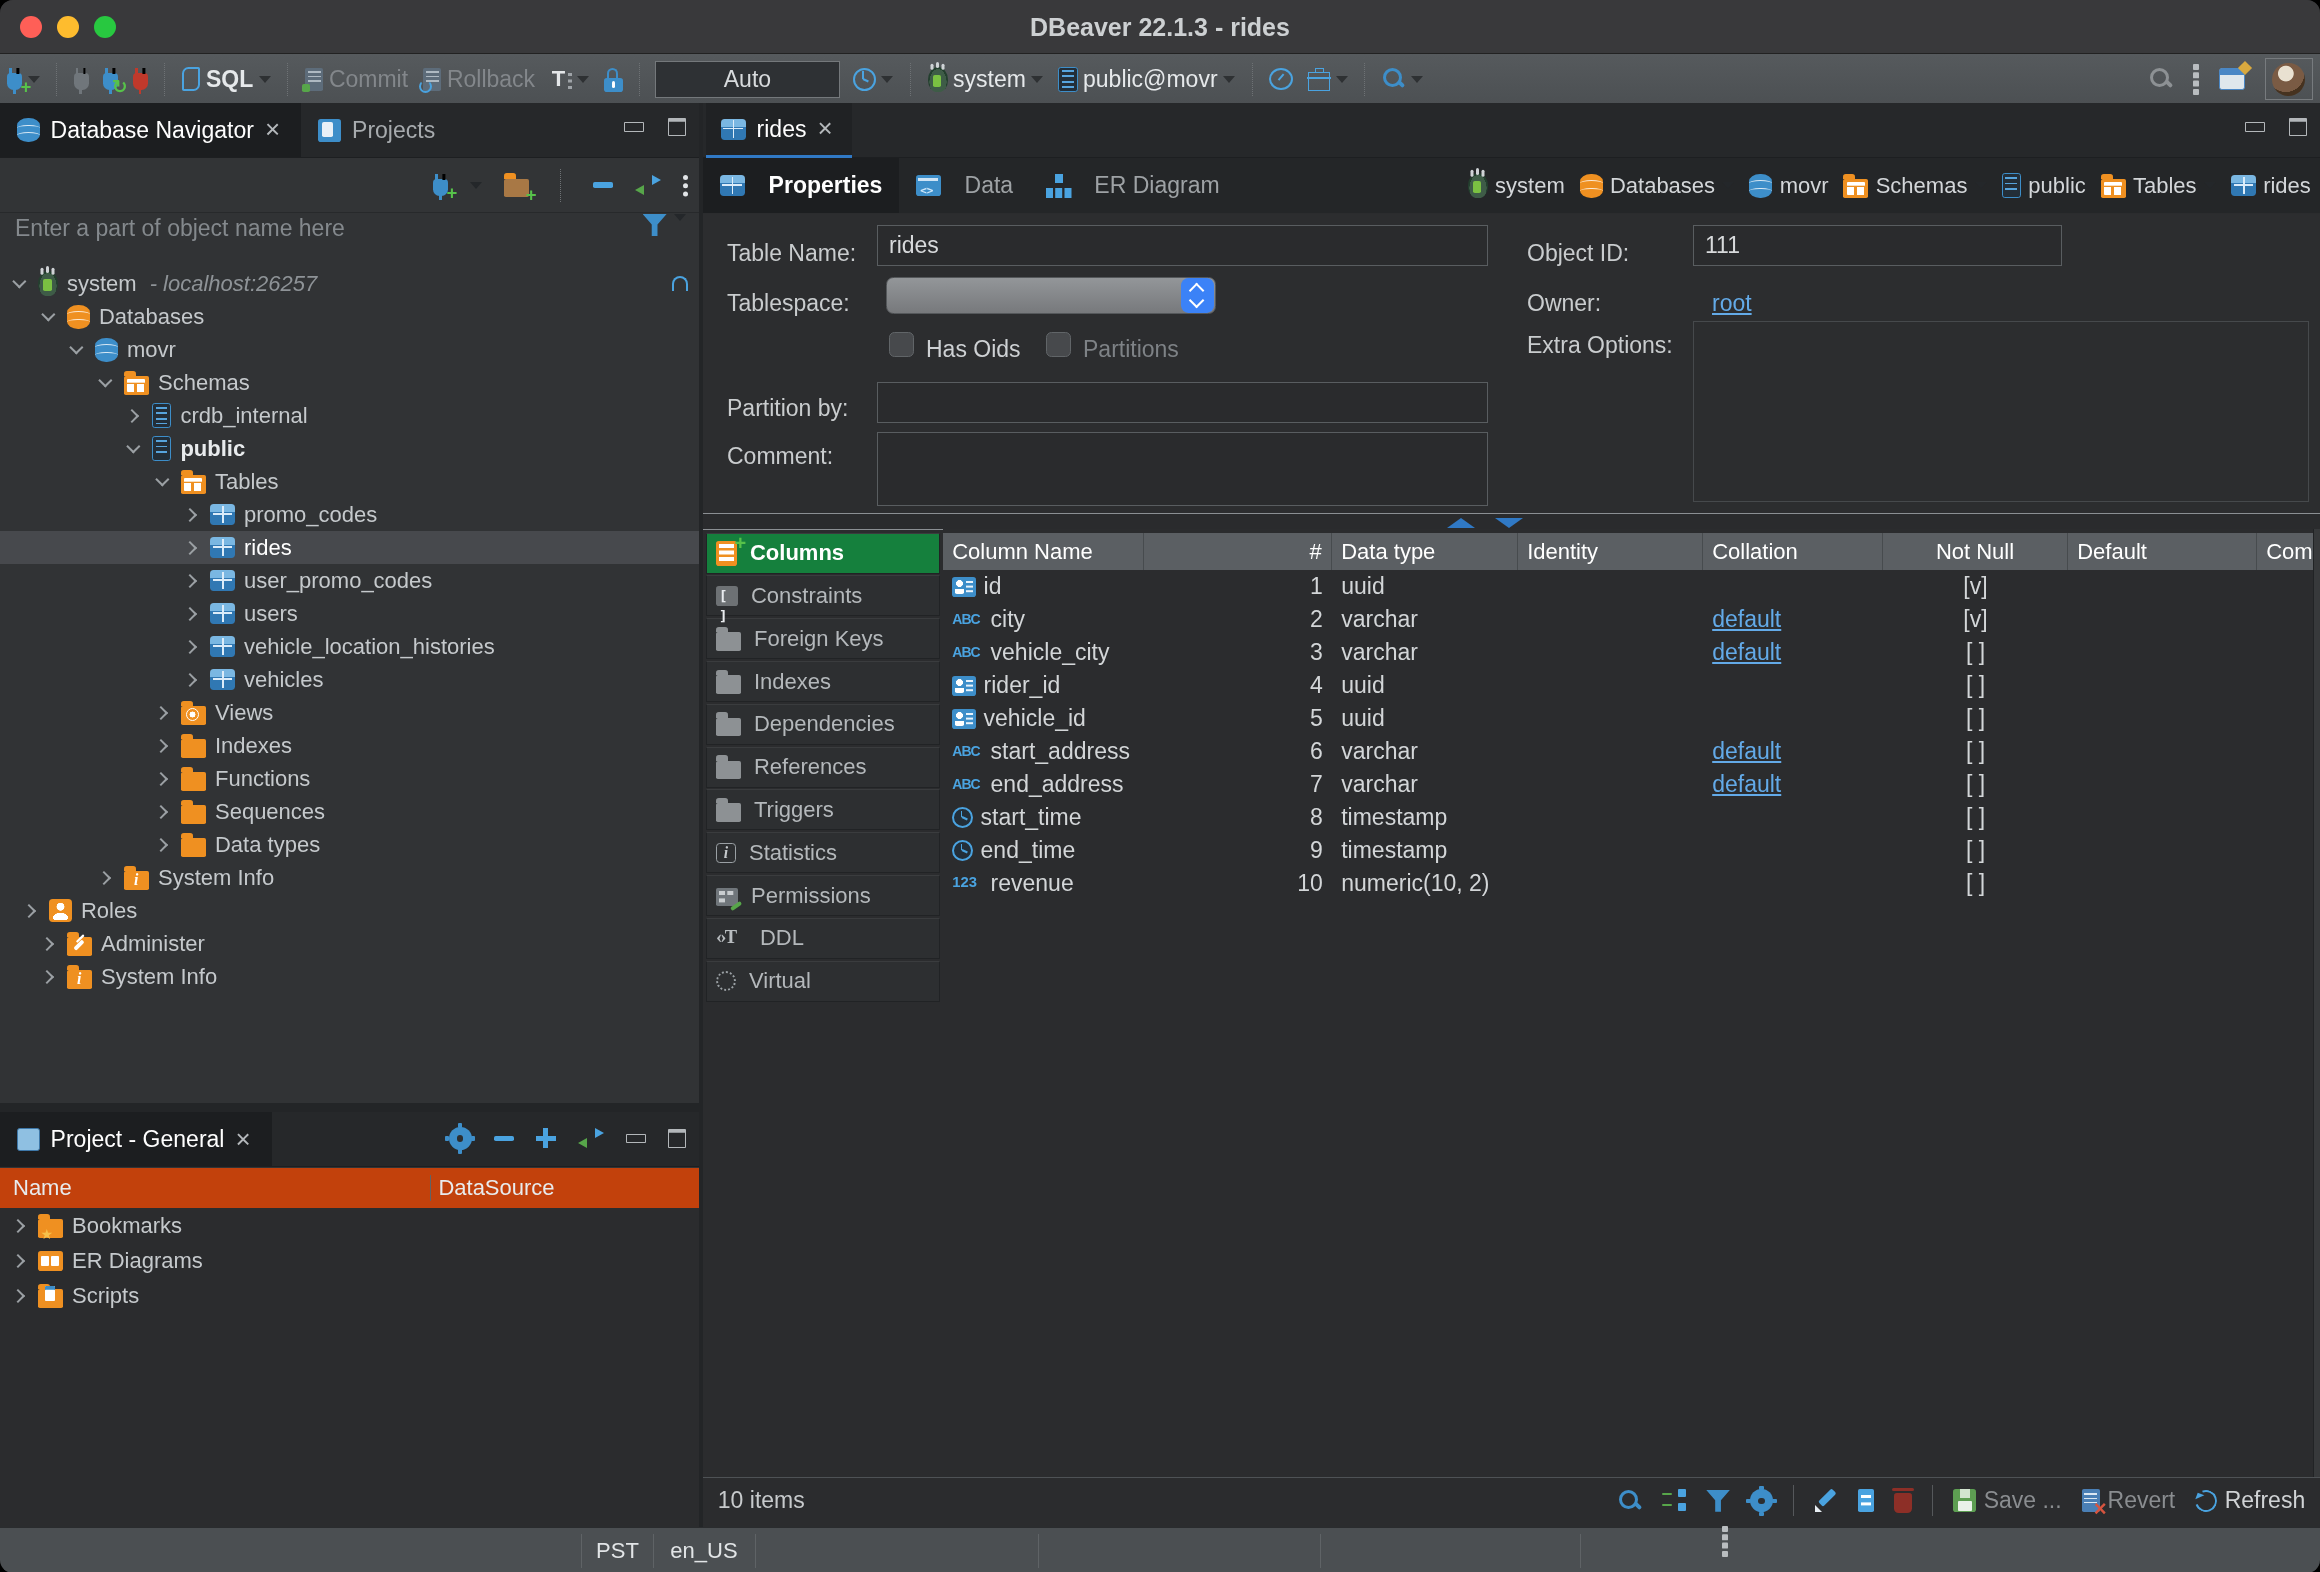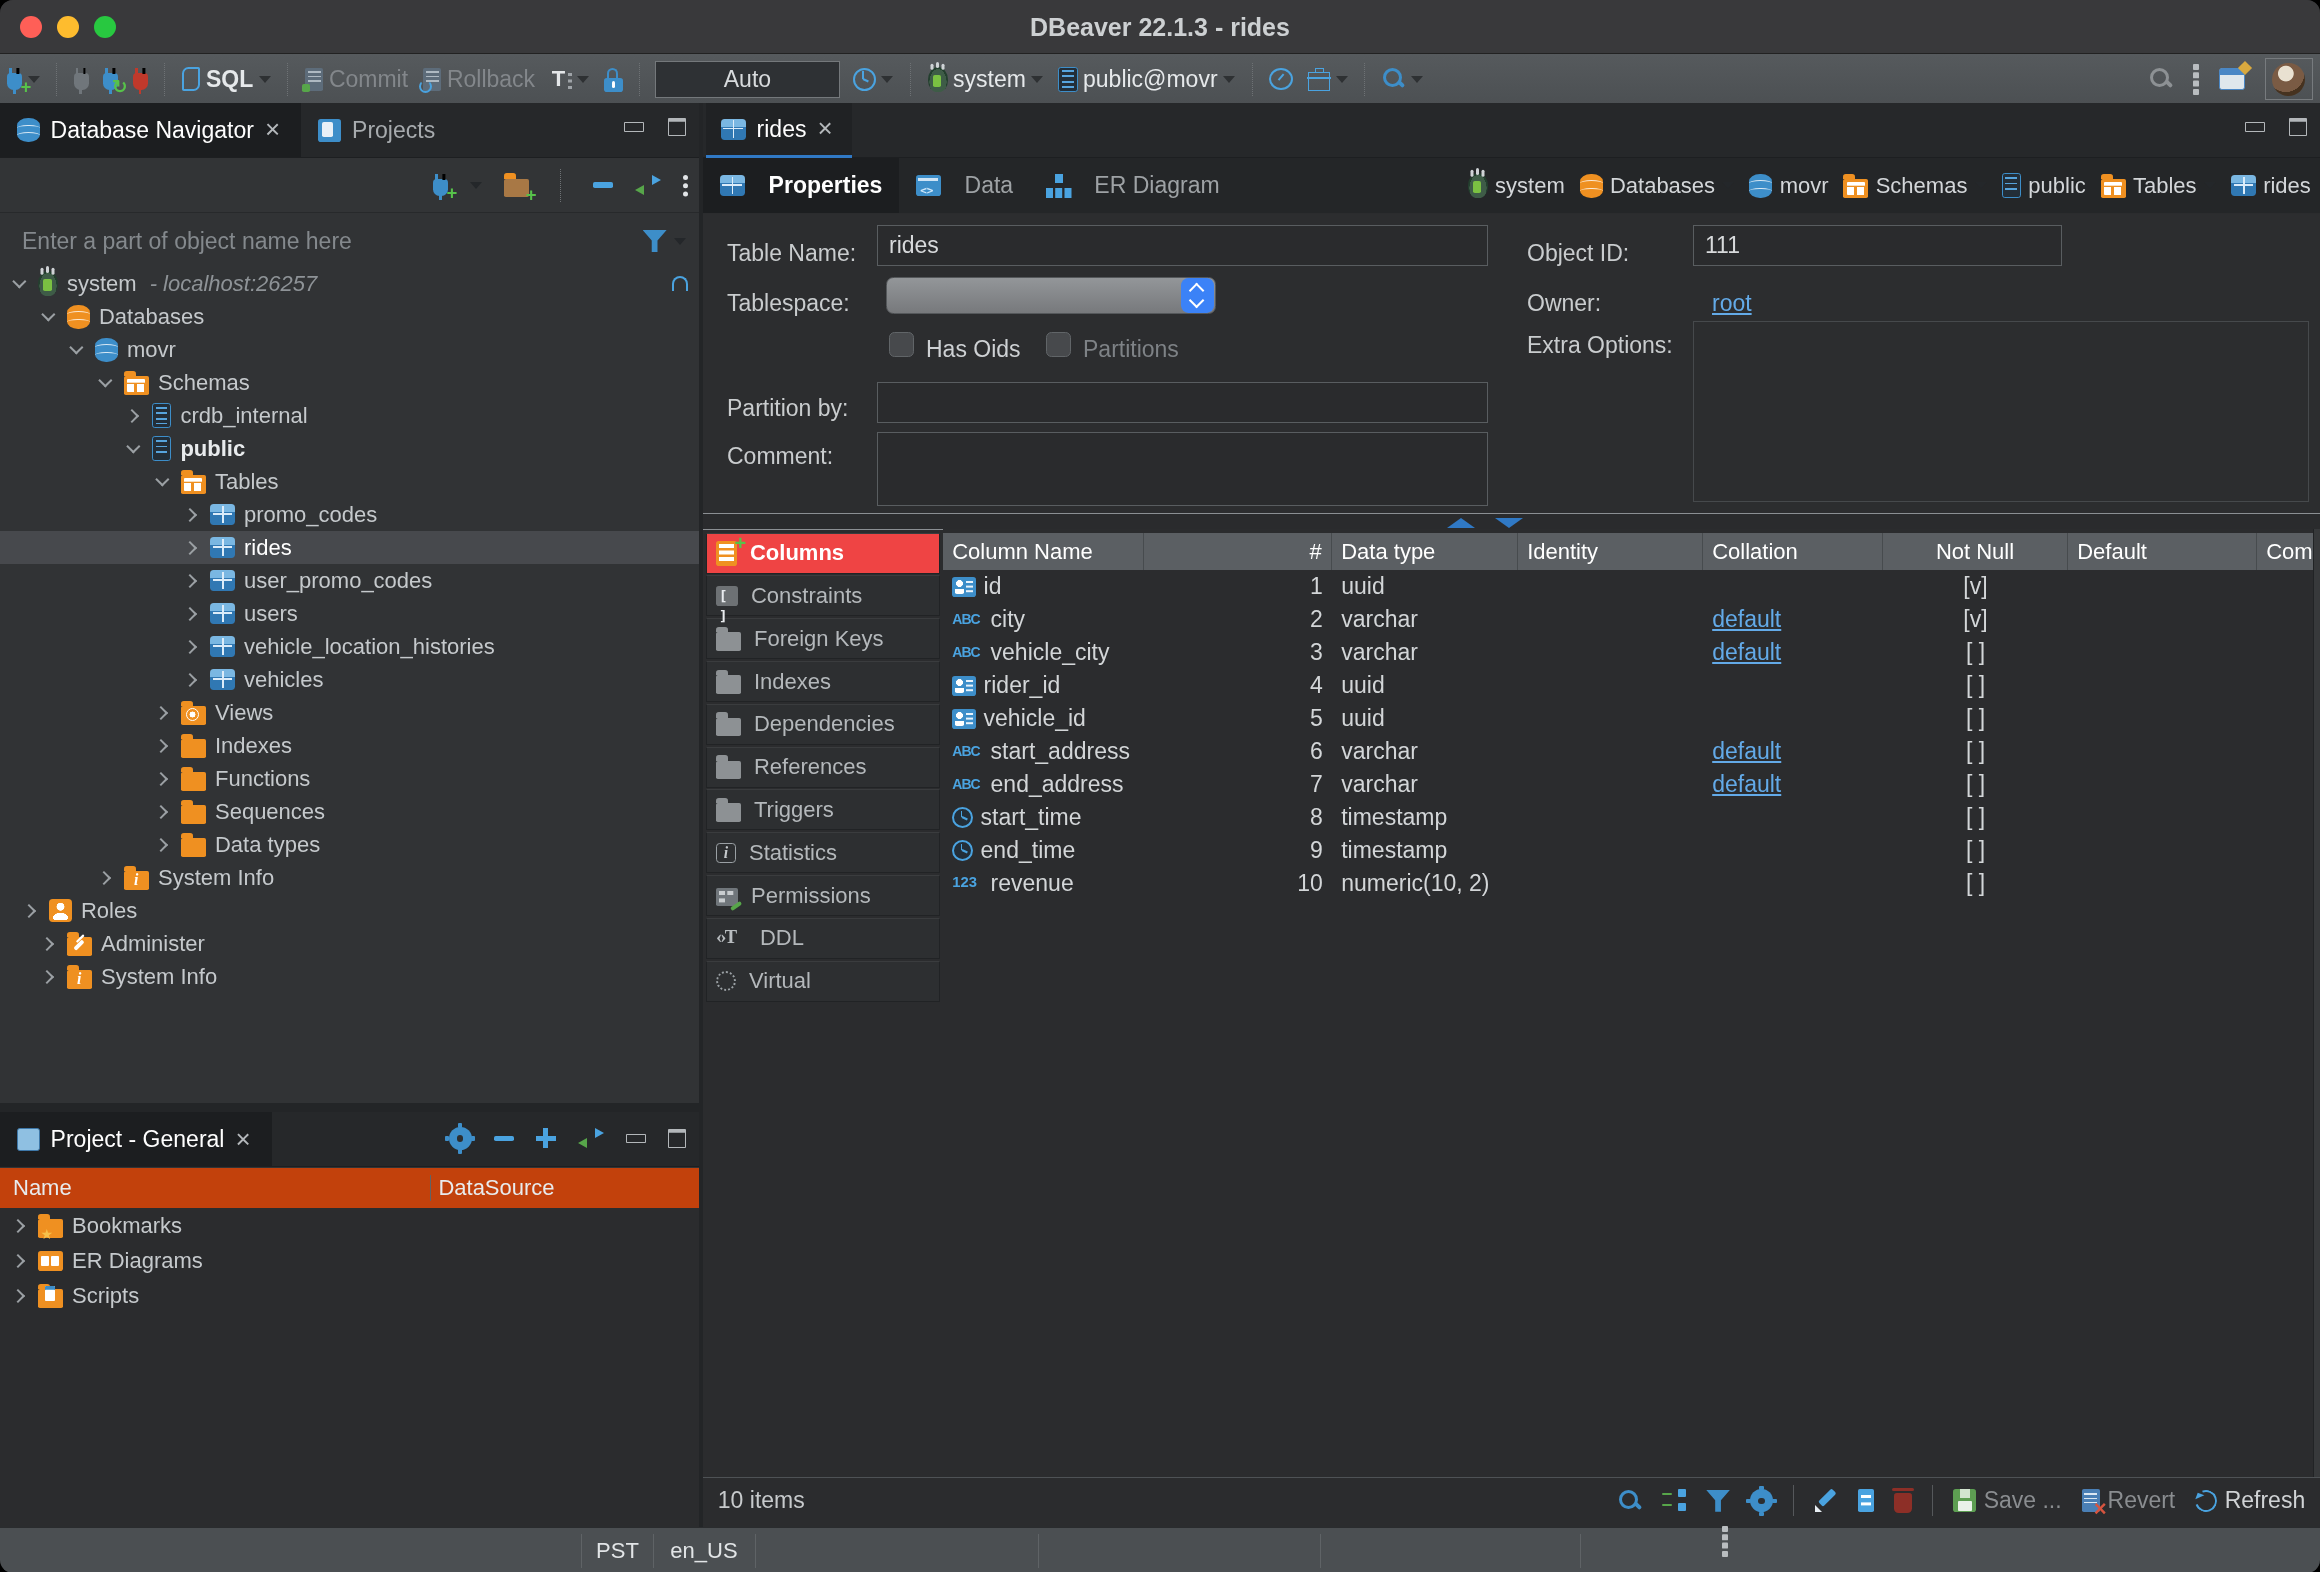--- a/index.html
+++ b/index.html
@@ -163,21 +163,21 @@
   .stepper:after{content:"";position:absolute;left:10px;bottom:6.5px;width:9.2px;height:9.2px;border-right:2.8px solid #fff;border-bottom:2.8px solid #fff;transform:rotate(45deg);}
   .cb{width:25px;height:25px;border-radius:5.5px;background:#47494c;border:0.9px solid #616568;flex:none;}
 
   
   #leftpanel{position:absolute;left:0;top:103px;width:699px;bottom:46px;background:#313335;}
   .tabbar{position:absolute;left:0;right:0;height:55px;background:#26282a;display:flex;border-bottom:0.9px solid #1d1f21;}
   .tab{display:flex;align-items:center;gap:11px;padding:0 16.6px;font-size:23px;color:#a7abae;height:100%;}
   .tab.active{background:#1c1e20;color:#fff;}
   .winbtns{position:absolute;right:13px;top:14.8px;display:flex;gap:24px;align-items:center;}
   #navtoolbar{position:absolute;left:0;right:0;top:55px;height:55px;background:#323436;border-bottom:0.9px solid #27292b;display:flex;align-items:center;justify-content:flex-end;padding-right:11px;gap:22px;}
-  #navfilter{position:absolute;left:7px;right:0;top:111px;height:54px;display:flex;align-items:center;padding:0 13px;}
+  #navfilter{position:absolute;left:0;right:0;top:111px;height:54px;display:flex;align-items:flex-start;padding:0 13px;}
   #navfilter input{flex:1;background:transparent;border:none;outline:none;color:#c7cbce;font-size:23px;}
   #navfilter input::placeholder{color:#84898d;}
   #navtree{position:absolute;left:0;right:0;top:164px;bottom:0;}
   .trow{display:flex;align-items:center;height:33px;font-size:22px;color:#c5c9cc;position:relative;}
   .trow .lbl{margin-left:9.2px;white-space:nowrap;}
   .trow.sel{background:#47494d;}
   .suffix{color:#8e9397;font-style:italic;margin-left:13px;}
   #projpanel{position:absolute;left:0;right:0;top:1000px;bottom:0;}
   #projsash{position:absolute;left:0;right:0;top:0;height:9.2px;background:#232527;}
   #projheader{position:absolute;left:0;right:0;top:65px;height:41px;background:#c2410c;color:#e8ebed;font-size:22px;display:flex;align-items:center;border-bottom:0.9px solid #3a3d3f;}
@@ -200,21 +200,21 @@
   #tablespace{position:absolute;display:flex;align-items:center;background:linear-gradient(#939699,#77797c);border:0.9px solid #55585b;border-radius:7.4px;}
   .cblabel{position:absolute;font-size:23px;color:#ced1d4;}
   .cblabel.dis{color:#7e8286;}
   #ownerlink,.linktxt{color:#63aae8;text-decoration:underline;font-size:23px;}
   #sash2{position:absolute;left:0;right:0;top:410px;height:16.6px;background:#2a2b2d;border-top:1.8px solid #8b8f93;border-bottom:1.8px solid #8b8f93;}
   .grip-up{position:absolute;left:46%;top:3.7px;width:0;height:0;border-left:14px solid transparent;border-right:14px solid transparent;border-bottom:10px solid #3079c5;}
   .grip-down{position:absolute;left:49%;top:3.7px;width:0;height:0;border-left:14px solid transparent;border-right:14px solid transparent;border-top:10px solid #3079c5;}
   #lower{position:absolute;left:0;right:7.4px;top:426px;bottom:50px;}
   #vtabs{position:absolute;left:2.8px;top:3.7px;width:234px;bottom:0;}
   .vtab{height:41px;margin-bottom:1.8px;background:#2d2f31;border:0.9px solid #212325;border-top-color:#3a3c3e;display:flex;align-items:center;gap:13px;padding:0 9.2px;color:#b4b8bb;font-size:22px;}
-  .vtab.active{background:#ef4444;color:#fff;font-weight:bold;}
+  .vtab.active{background:#15803d;color:#fff;font-weight:bold;}
   #grid{position:absolute;left:240px;right:0;top:0;bottom:0;background:#2b2c2e;}
   #gridhead{position:absolute;left:0;right:0;top:3.7px;height:37px;background:#5b5f63;display:grid;grid-template-columns:201px 188px 186px 185px 180px 185px 189px 1fr;}
   #gridhead div{color:#fff;font-size:22px;line-height:37px;padding:0 9.2px;border-right:0.9px solid #474b4e;overflow:hidden;white-space:nowrap;}
   #gridbody{position:absolute;left:0;right:0;top:41px;}
   .grow{display:grid;grid-template-columns:201px 188px 186px 185px 180px 185px 189px 1fr;height:33px;align-items:center;}
   .grow div{font-size:23px;color:#d3d6d8;padding:0 9.2px;white-space:nowrap;overflow:visible;}
   .gname{display:flex;align-items:center;gap:7.4px;}
   .gnum{text-align:right;}
   .gnn{text-align:center;}
   .gcol a{color:#63aae8;}

